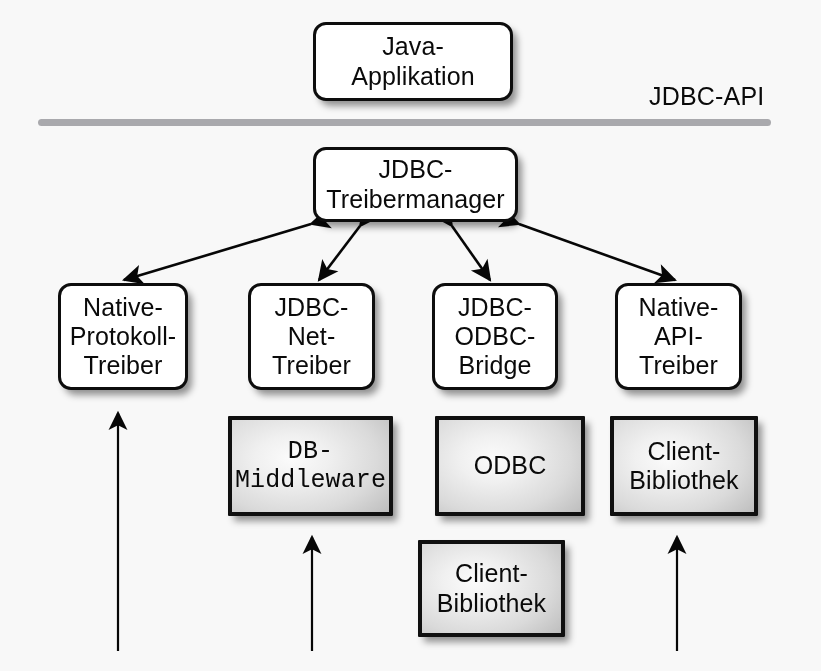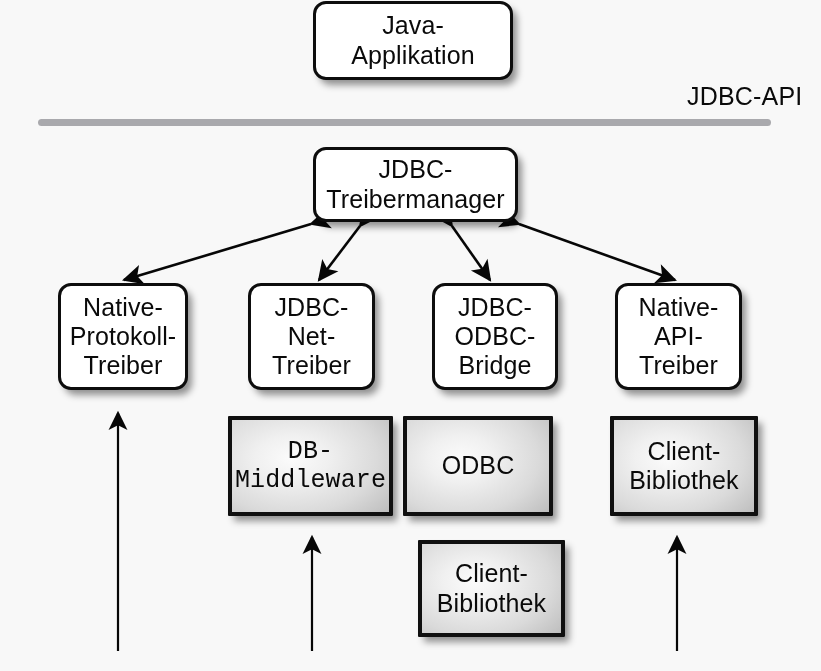--- a/index.html
+++ b/index.html
@@ -68,21 +68,21 @@
     left: 38px;
     top: 119px;
     width: 733px;
     height: 7px;
     background: #a9a9ad;
     border-radius: 4px;
     z-index: 2;
   }
   #api-label {
     position: absolute;
-    left: 687px;
+    left: 649px;
     top: 82px;
     font-size: 25px;
     color: #0a0a0a;
     letter-spacing: 0.2px;
     z-index: 2;
     white-space: nowrap;
   }
 </style>
 </head>
 <body>
@@ -106,38 +106,38 @@
         <line x1="118" y1="651" x2="118" y2="413" stroke-width="2.2" marker-end="url(#ahv)"></line>
         <line x1="312" y1="651" x2="312" y2="537" stroke-width="2.2" marker-end="url(#ahv)"></line>
         <line x1="677" y1="651" x2="677" y2="537" stroke-width="2.2" marker-end="url(#ahv)"></line>
       </g>
   </svg>
 
   <div id="api-line"></div>
   <div id="api-label">JDBC-API</div>
 
   <div id="node-layer">
-      <div class="node rounded" style="left: 313px; top: 1px; width: 200px; height: 79px;">Java-
+      <div class="node rounded" style="left: 313px; top: 22px; width: 200px; height: 79px;">Java-
 Applikation</div>
       <div class="node rounded" style="left: 313px; top: 147px; width: 205px; height: 75px;">JDBC-
 Treibermanager</div>
       <div class="node rounded" style="left: 58px; top: 283px; width: 130px; height: 107px;">Native-
 Protokoll-
 Treiber</div>
       <div class="node rounded" style="left: 248px; top: 283px; width: 127px; height: 107px;">JDBC-
 Net-
 Treiber</div>
       <div class="node rounded" style="left: 432px; top: 283px; width: 126px; height: 107px;">JDBC-
 ODBC-
 Bridge</div>
       <div class="node rounded" style="left: 615px; top: 283px; width: 127px; height: 107px;">Native-
 API-
 Treiber</div>
       <div class="node grey" style="left: 228px; top: 416px; width: 165px; height: 100px; font-family: Liberation Mono, monospace;">DB-
 Middleware</div>
-      <div class="node grey" style="left: 403px; top: 416px; width: 150px; height: 100px;">ODBC</div>
+      <div class="node grey" style="left: 435px; top: 416px; width: 150px; height: 100px;">ODBC</div>
       <div class="node grey" style="left: 610px; top: 416px; width: 148px; height: 100px;">Client-
 Bibliothek</div>
       <div class="node grey" style="left: 418px; top: 540px; width: 147px; height: 97px;">Client-
 Bibliothek</div>
     </div>
 
 </div>
 
 </body></html>

